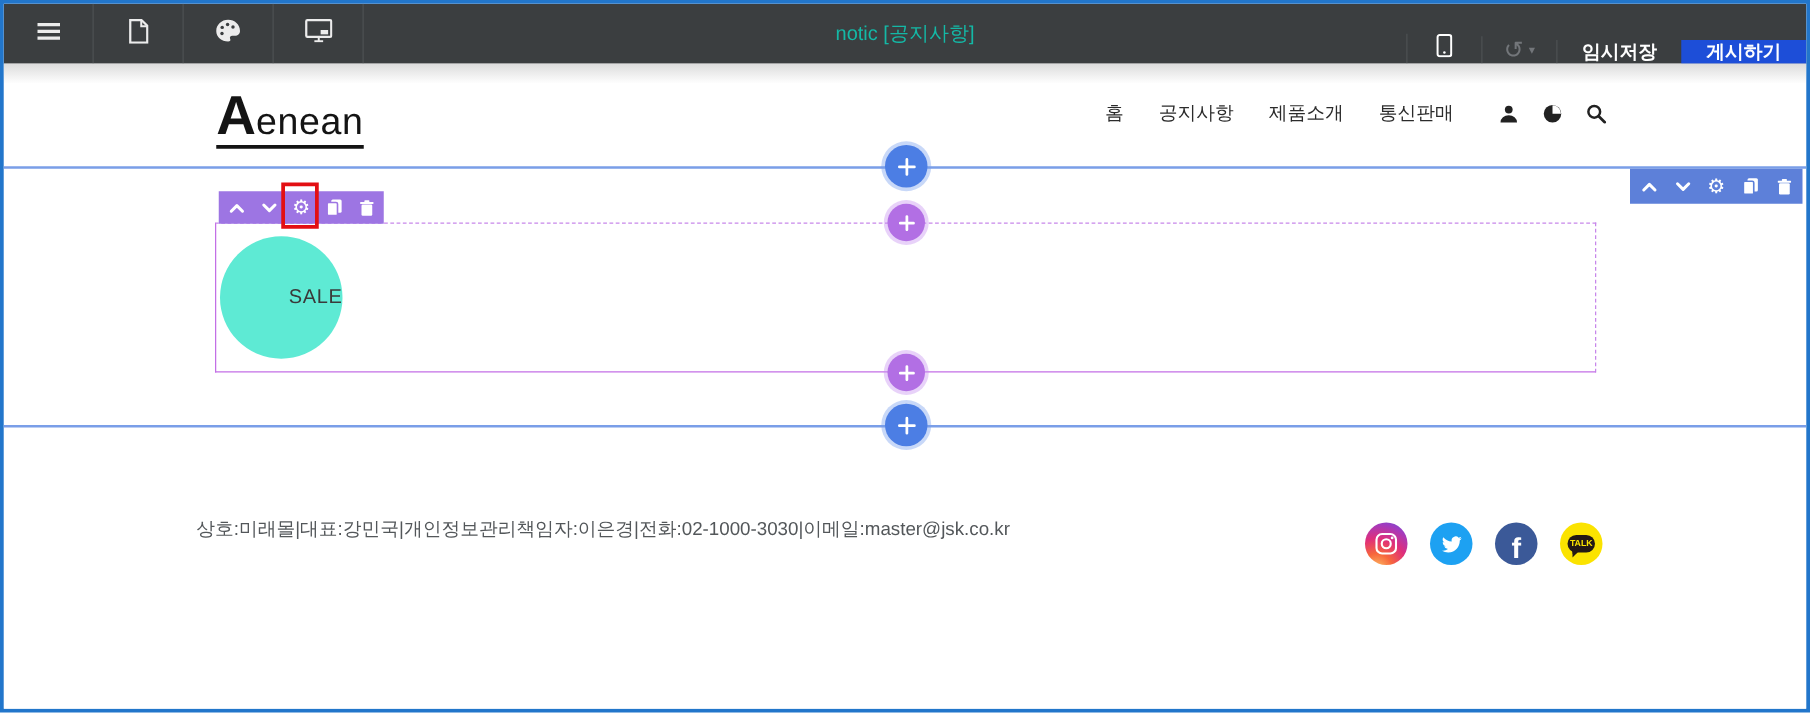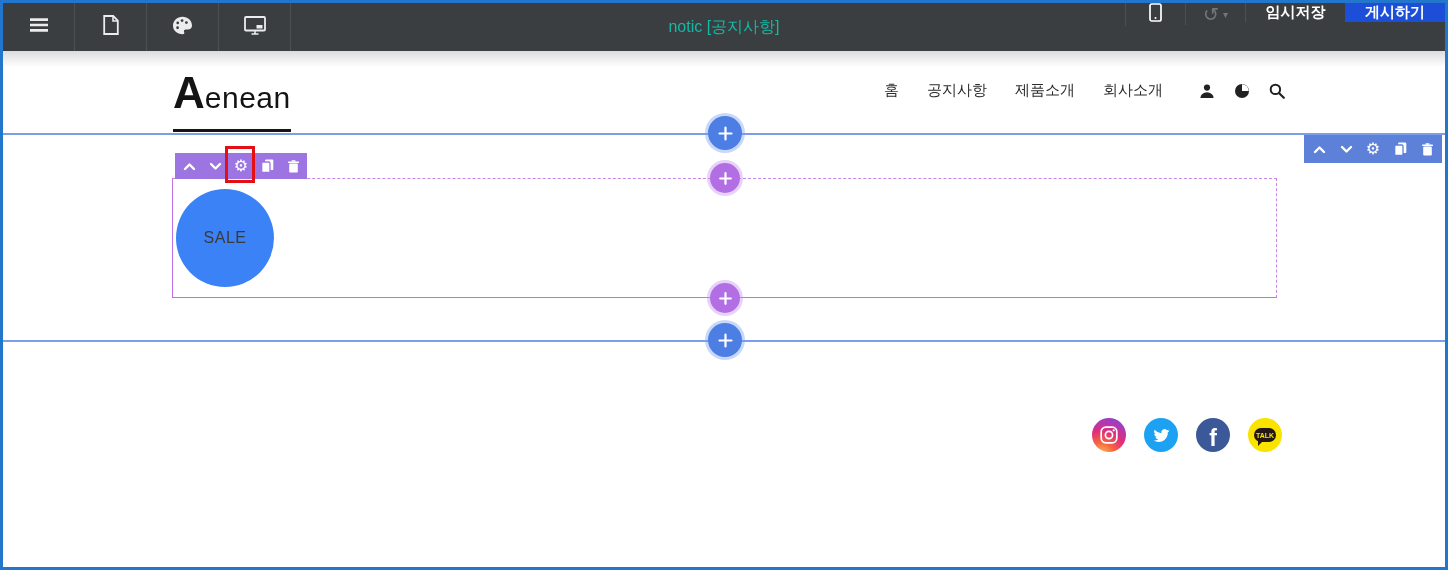--- a/index.html
+++ b/index.html
@@ -3,35 +3,35 @@
 <meta charset="utf-8">
 <style>
   * { margin:0; padding:0; box-sizing:border-box; }
   body { background:#fff; font-family:"Liberation Sans","DejaVu Sans",sans-serif; }
   .screen { position:relative; width:1448px; height:570px; border:3px solid #2276cb; background:#fff; overflow:hidden; }
 
   
   .toolbar { position:absolute; left:0; top:0; width:1442px; height:48px; background:#3b3e40; display:flex; align-items:stretch; }
   .tb-btn { width:72px; display:flex; align-items:center; justify-content:center; border-right:1px solid #4d5052; cursor:pointer; }
   .tb-title { position:absolute; left:0; right:0; top:0; height:48px; display:flex; align-items:center; justify-content:center; color:#14b8a6; font-size:16px; pointer-events:none; }
-  .tb-right { margin-left:auto; display:flex; align-items:flex-start;padding-left:43px; }
+  .tb-right { margin-left:auto; display:flex; align-items:flex-end;padding-left:43px; }
   .tb-right .tb-btn { border-right:none; border-left:1px solid #4d5052; }
   .tb-btn.narrow { width:60px; }
   .tb-text-btn { display:flex; align-items:center; justify-content:center; width:100px; color:#fff; font-size:15px; font-weight:bold; border-left:1px solid #4d5052; cursor:pointer; }
   .tb-text-btn.primary { background:#1d4ed8; border-left:none; }
   .icon-undo { color:#73767a; font-size:19px; font-family:"DejaVu Sans",sans-serif; }
   .icon-undo::before { content:"\21BA"; }
   .caret { color:#73767a; font-size:10px; margin-left:4px; }
   .caret::before { content:"\25BE"; }
 
   
   .canvas { position:absolute; left:0; top:48px; width:1442px; height:516px; background:#fff; }
   .top-shadow { position:absolute; left:0; top:0; width:100%; height:16px; background:linear-gradient(#dcdcdc,rgba(255,255,255,0)); }
 
-  .logo { position:absolute; left:170px; top:22px; border-bottom:3px solid #141414; padding-bottom:14px; color:#141414; cursor:pointer; }
+  .logo { position:absolute; left:170px; top:22px; border-bottom:3px solid #141414; padding-bottom:1px; color:#141414; cursor:pointer; }
   .logo .big { font-size:44px; font-weight:bold; line-height:40px; }
   .logo .rest { font-size:30px; letter-spacing:0.5px; }
 
   .nav { position:absolute; right:160px; top:30px; display:flex; align-items:center; }
   .nav-item { font-size:15px; color:#2b2b2b; margin-left:28px; cursor:pointer; }
   .nav-icon { margin-left:19px; display:flex; align-items:center; cursor:pointer; }
   .nav-icon.first { margin-left:36px; }
 
   .hline { position:absolute; left:0; width:1442px; height:2px; background:#7a9ee8; }
   .hline-1 { top:82px; }
@@ -47,21 +47,21 @@
   .mini-toolbar.violet { left:172px; top:102px; width:132px; height:26px; background:#9d75e3; }
   .icon-gear { color:#fff; font-size:16px; line-height:1; font-family:"DejaVu Sans",sans-serif; }
   .icon-gear::before { content:"\2699"; }
 
   .highlight-box { position:absolute; left:222px; top:95px; width:30px; height:37px; border:3px solid #e30f13; z-index:9; pointer-events:none; }
 
   .block-outline { position:absolute; left:169px; top:127px; width:1105px; height:120px;
     border-top:1px dashed #c787ea; border-right:1px dashed #c787ea;
     border-left:1px solid #c36fe6; border-bottom:1px solid #c36fe6; z-index:2; }
 
-  .sale-circle { position:absolute; left:173px; top:138px; width:98px; height:98px; border-radius:50%; background:#3b82f6; display:flex; align-items:center; justify-content:center; font-size:16px; color:#3a3a3a; letter-spacing:0.5px; cursor:pointer; z-index:3; }
+  .sale-circle { position:absolute; left:173px; top:138px; width:98px; height:98px; border-radius:50%; background:#5eead4; display:flex; align-items:center; justify-content:flex-end; font-size:16px; color:#3a3a3a; letter-spacing:0.5px; cursor:pointer; z-index:3; }
 
   
   .footer-info { position:absolute; left:154px; top:362px; font-size:15px; line-height:22px; color:#53575a; }
   .footer-copy { position:absolute; left:154px; top:458px; font-size:15px; color:#53575a; }
 
   .social { position:absolute; left:1089px; top:367px; display:flex; }
   .soc { width:34px; height:34px; border-radius:50%; margin-right:18px; display:flex; align-items:center; justify-content:center; cursor:pointer; }
   .soc.instagram { background:radial-gradient(circle at 28% 110%, #fdc468 0%, #f7673c 28%, #df2e7b 55%, #a43bbd 80%, #5b51de 100%); }
   .soc.twitter { background:#1da1f2; }
   .soc.facebook { background:#3b5998; color:#fff; font-size:23px; font-weight:bold; padding-top:6px; }
@@ -135,21 +135,21 @@
     <div class="top-shadow"></div>
 
     <div class="logo">
       <span class="big">A</span><span class="rest">enean</span>
     </div>
 
     <div class="nav">
       <span class="nav-item">홈</span>
       <span class="nav-item">공지사항</span>
       <span class="nav-item">제품소개</span>
-      <span class="nav-item">회사소개</span>
+      <span class="nav-item">통신판매</span>
       <span class="nav-icon first">
         <svg width="16" height="16" viewBox="0 0 16 16">
             <circle cx="8" cy="4.6" r="3.1" fill="#222"></circle>
             <path d="M1.4 15a6.6 5.8 0 0 1 13.2 0z" fill="#222"></path>
           </svg>
       </span>
       <span class="nav-icon">
         <svg width="16" height="16" viewBox="0 0 16 16">
             <circle cx="8" cy="8" r="7" fill="#222"></circle>
             <path d="M8 1.2A6.8 6.8 0 0 1 14.8 8L8 8Z" fill="#fff"></path>
@@ -247,20 +247,21 @@
           <path d="M6.5 1.2v10.6M1.2 6.5h10.6" stroke="#fff" stroke-width="2.2" stroke-linecap="round"></path>
         </svg>
     </div>
     <div class="plus blue" style="left:705px; top:272px;">
       <svg width="15" height="15" viewBox="0 0 15 15">
           <path d="M7.5 1.5v12M1.5 7.5h12" stroke="#fff" stroke-width="2.2" stroke-linecap="round"></path>
         </svg>
     </div>
 
     <div class="footer-info">
+      <div>상호:미래몰|대표:강민국|개인정보관리책임자:이은경|전화:02-1000-3030|이메일:master@jsk.co.kr</div>
     </div>
 
     <div class="social">
       <div class="soc instagram">
         <svg width="18" height="18" viewBox="0 0 18 18">
             <rect x="1.2" y="1.2" width="15.6" height="15.6" rx="4.5" fill="none" stroke="#fff" stroke-width="1.7"></rect>
             <circle cx="9" cy="9" r="3.6" fill="none" stroke="#fff" stroke-width="1.7"></circle>
             <circle cx="13.7" cy="4.3" r="1.1" fill="#fff"></circle>
           </svg>
       </div>

